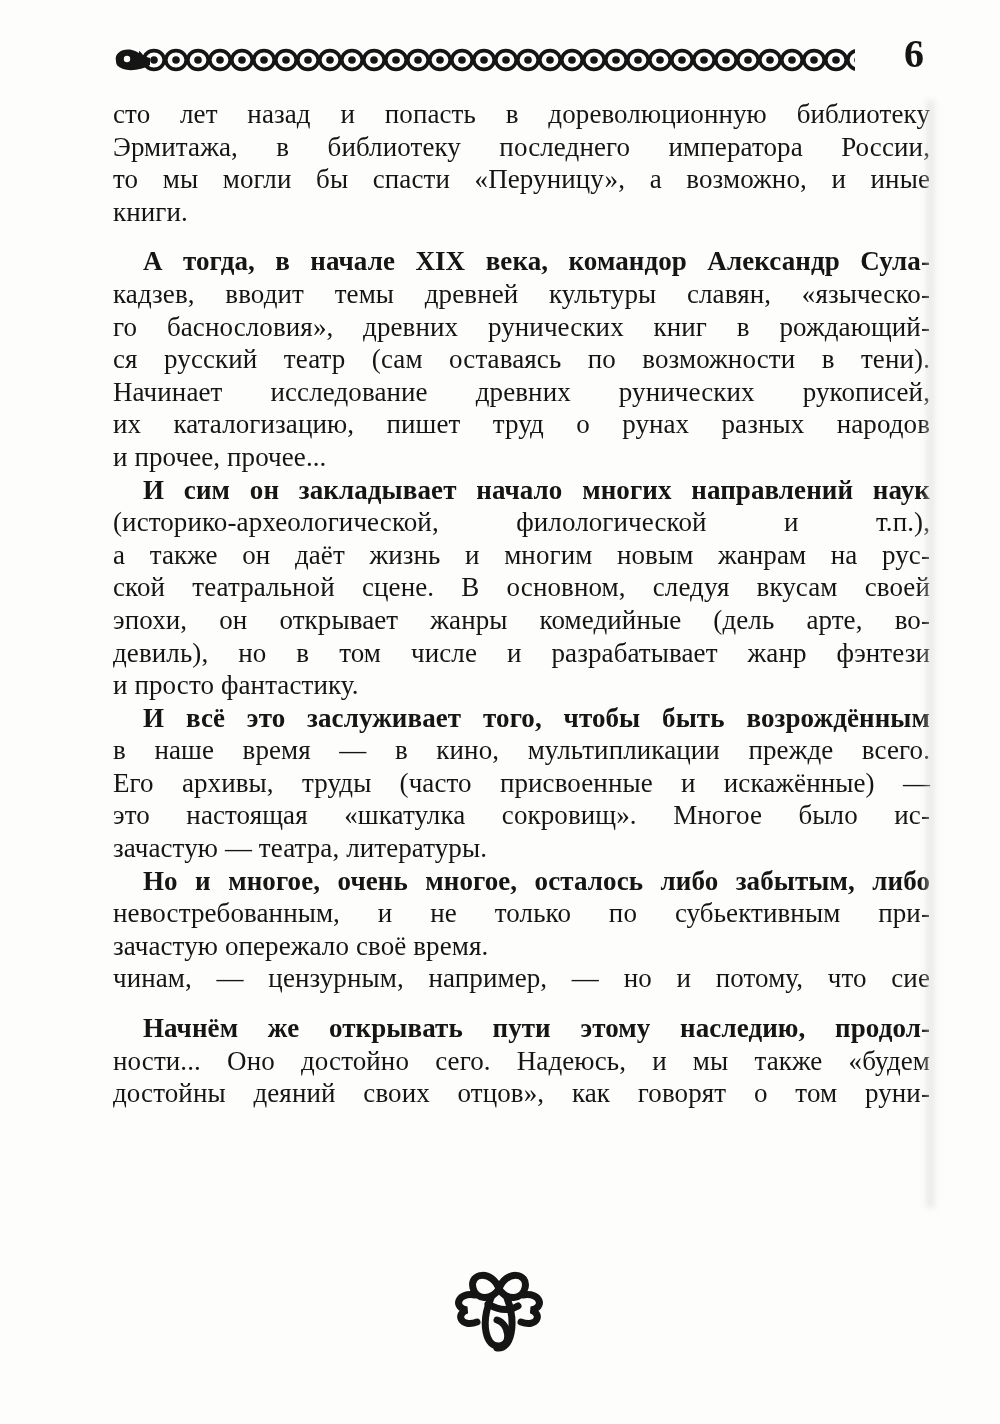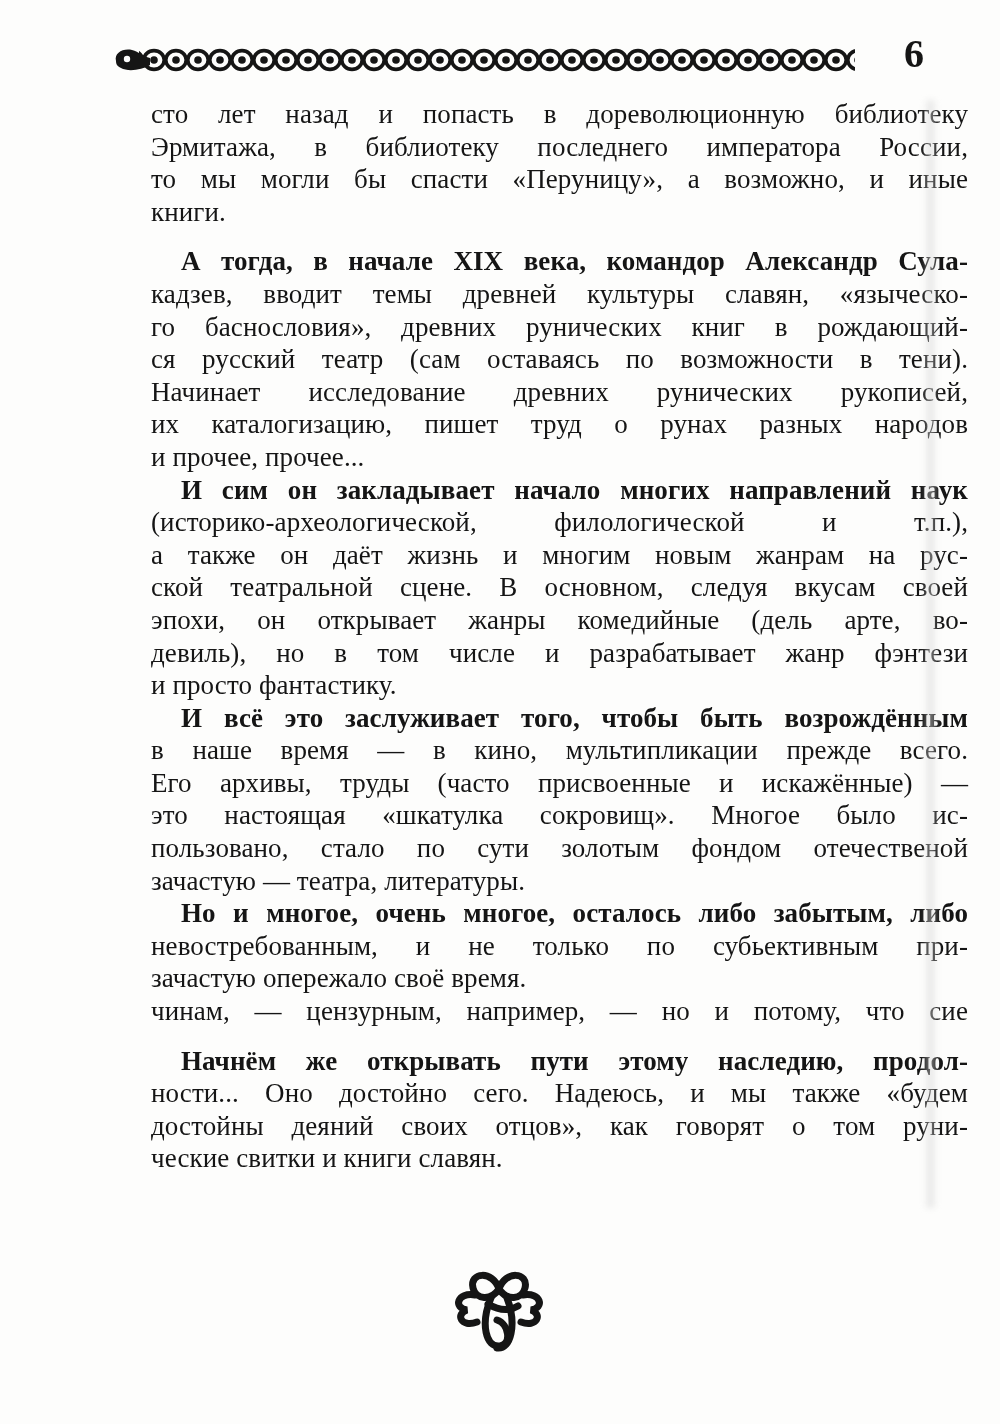--- a/index.html
+++ b/index.html
@@ -44,21 +44,20 @@
     letter-spacing: 0;
   }
   
   .text-block {
     position: absolute;
     left: 113px;
     top: 98px;
     width: 817px;
     font-size: 27px;
     line-height: 32.6px;
-    margin-left: 38px;
   }
   .paragraph { margin: 0; }
   .paragraph.gap { margin-top: 17px; }
   .line {
     text-align: justify;
     text-align-last: justify;
     white-space: normal;
     letter-spacing: 0.1px;
   }
   .line.indent { text-indent: 30px; font-weight: bold; }
@@ -130,34 +129,32 @@
         <div class="line">ской театральной сцене. В основном, следуя вкусам своей</div>
         <div class="line">эпохи, он открывает жанры комедийные (дель арте, во-</div>
         <div class="line">девиль), но в том числе и разрабатывает жанр фэнтези</div>
         <div class="line last">и просто фантастику.</div>
       </div>
       <div class="paragraph">
         <div class="line indent">И всё это заслуживает того, чтобы быть возрождённым</div>
         <div class="line">в наше время — в кино, мультипликации прежде всего.</div>
         <div class="line">Его архивы, труды (часто присвоенные и искажённые) —</div>
         <div class="line">это настоящая «шкатулка сокровищ». Многое было ис-</div>
-        <div class="line">пользовано, стало по сути золотым фондом отечественой</div>
         <div class="line last">зачастую — театра, литературы.</div>
       </div>
       <div class="paragraph">
         <div class="line indent">Но и многое, очень многое, осталось либо забытым, либо</div>
         <div class="line">невостребованным, и не только по субьективным при-</div>
         <div class="line last">зачастую опережало своё время.</div>
         <div class="line">чинам, — цензурным, например, — но и потому, что сие</div>
       </div>
       <div class="paragraph gap">
         <div class="line indent">Начнём же открывать пути этому наследию, продол-</div>
         <div class="line">ности... Оно достойно сего. Надеюсь, и мы также «будем</div>
         <div class="line">достойны деяний своих отцов», как говорят о том руни-</div>
-        <div class="line last">ческие свитки и книги славян.</div>
       </div>
     </div>
 
   <div class="scan-shade"></div>
 
   <svg class="vignette" viewBox="0 0 106 96" aria-hidden="true">
     <g fill="none" stroke="#151515" stroke-width="7" stroke-linecap="round">
       <path d="M53 27 C47 8 23 10 27 26 C30 38 45 39 53 27"></path>
       <path d="M53 27 C59 8 83 10 79 26 C76 38 61 39 53 27"></path>
       <path d="M29 33 C11 30 7 46 21 48 C9 52 15 66 31 60"></path>

